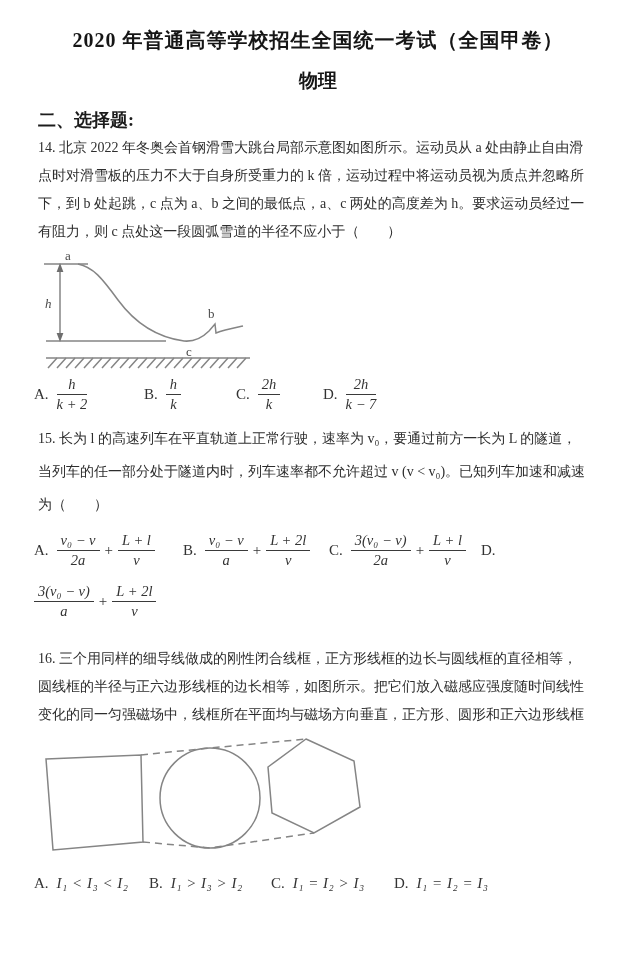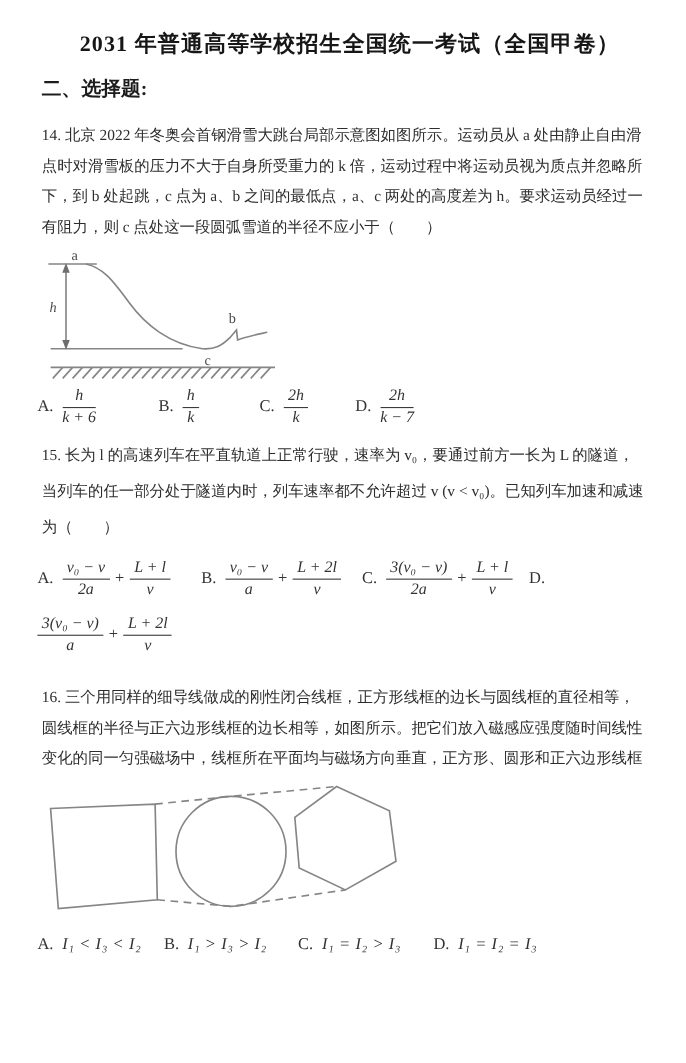--- a/index.html
+++ b/index.html
@@ -6,21 +6,21 @@
   .page{
     width:624px;height:966px;background:#ffffff;overflow:hidden;
     box-sizing:border-box;padding:24px 26px 0 38px;position:relative;
     font-family:"Liberation Serif","DejaVu Serif",serif;color:#2d2d2d;
   }
   .title{font-size:20px;font-weight:700;text-align:center;color:#161616;letter-spacing:1px;line-height:28px;padding-top:2px;}
   .subtitle{font-size:19px;font-weight:700;text-align:center;color:#161616;margin-top:14px;line-height:26px;}
   .section{font-size:18px;font-weight:700;color:#1c1c1c;margin-top:16px;line-height:20px;}
   .para{font-size:14px;color:#2d2d2d;}
   .pline{white-space:nowrap;height:28px;line-height:28px;}
-  .q14p{margin-top:20px;}
+  .q14p{margin-top:4px;}
   .q15p{margin-top:8px;}
   .q15p .pline{height:33px;line-height:33px;}
   .q16p{margin-top:20px;}
   .fig{display:block;}
   .fig14{margin:2px 0 2px 0;}
   .fig16{margin-top:6px;}
   .fig line,.fig path,.fig polyline,.fig polygon,.fig circle{stroke:#858585;stroke-width:1.5;fill:none;}
   .fig .arrowhead{fill:#6e6e6e;stroke:none;}
   .fig text{font-family:"Liberation Serif","DejaVu Serif",serif;font-size:13px;fill:#4a4a4a;stroke:none;}
   .optrow{display:flex;align-items:center;margin-left:-4px;font-size:15px;color:#333;}
@@ -37,21 +37,22 @@
   .frac .num{display:block;padding:0 4px 1px;border-bottom:1px solid #3a3a3a;}
   .frac .den{display:block;padding-top:1px;}
   .plus{margin:0 5px;font-style:normal;}
   .otext{font-style:italic;letter-spacing:0.5px;}
 </style>
 </head>
 <body>
 
 <div class="page">
 
-  <div class="title">2031 年普通高等学校招生全国统一考试（全国甲卷）</div>
+  <div class="title">2020 年普通高等学校招生全国统一考试（全国甲卷）</div>
+  <div class="subtitle">物理</div>
   <div class="section">二、选择题:</div>
 
   <div class="para q14p">
     <div class="pline">14. 北京 2022 年冬奥会首钢滑雪大跳台局部示意图如图所示。运动员从 a 处由静止自由滑</div>
     <div class="pline">点时对滑雪板的压力不大于自身所受重力的 k 倍，运动过程中将运动员视为质点并忽略所</div>
     <div class="pline">下，到 b 处起跳，c 点为 a、b 之间的最低点，a、c 两处的高度差为 h。要求运动员经过一</div>
     <div class="pline">有阻力，则 c 点处这一段圆弧雪道的半径不应小于（　　）</div>
   </div>
 
   <svg class="fig fig14" width="250" height="122" viewBox="0 0 250 122">
@@ -67,21 +68,21 @@
     <text x="7" y="60" font-style="italic">h</text>
     <line x1="8" y1="110" x2="212" y2="110"></line>
     <path d="M10 120 l9 -10 M19 120 l9 -10 M28 120 l9 -10 M37 120 l9 -10 M46 120 l9 -10 M55 120 l9 -10 M64 120 l9 -10 M73 120 l9 -10 M82 120 l9 -10 M91 120 l9 -10 M100 120 l9 -10 M109 120 l9 -10 M118 120 l9 -10 M127 120 l9 -10 M136 120 l9 -10 M145 120 l9 -10 M154 120 l9 -10 M163 120 l9 -10 M172 120 l9 -10 M181 120 l9 -10 M190 120 l9 -10 M199 120 l9 -10"></path>
   </svg>
 
   <div class="optrow row14">
     <div class="opt o1">
       <span class="olabel">A.</span>
       <span class="frac">
           <span class="num">h</span>
-          <span class="den">k + 6</span>
+          <span class="den">k + 2</span>
         </span>
     </div>
     <div class="opt o2">
       <span class="olabel">B.</span>
       <span class="frac">
           <span class="num">h</span>
           <span class="den">k</span>
         </span>
     </div>
     <div class="opt o3">

